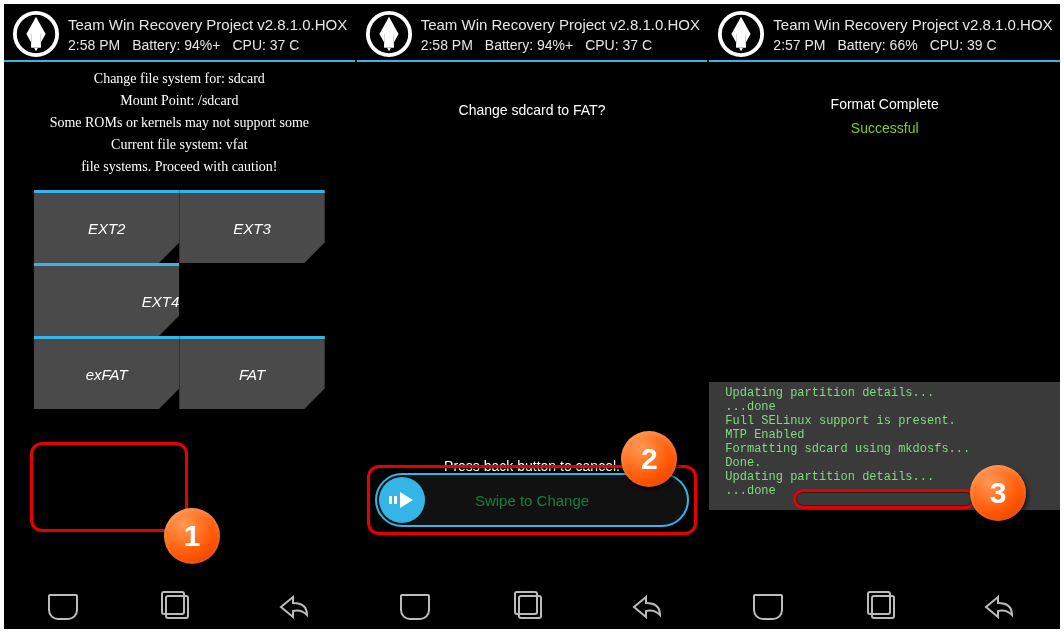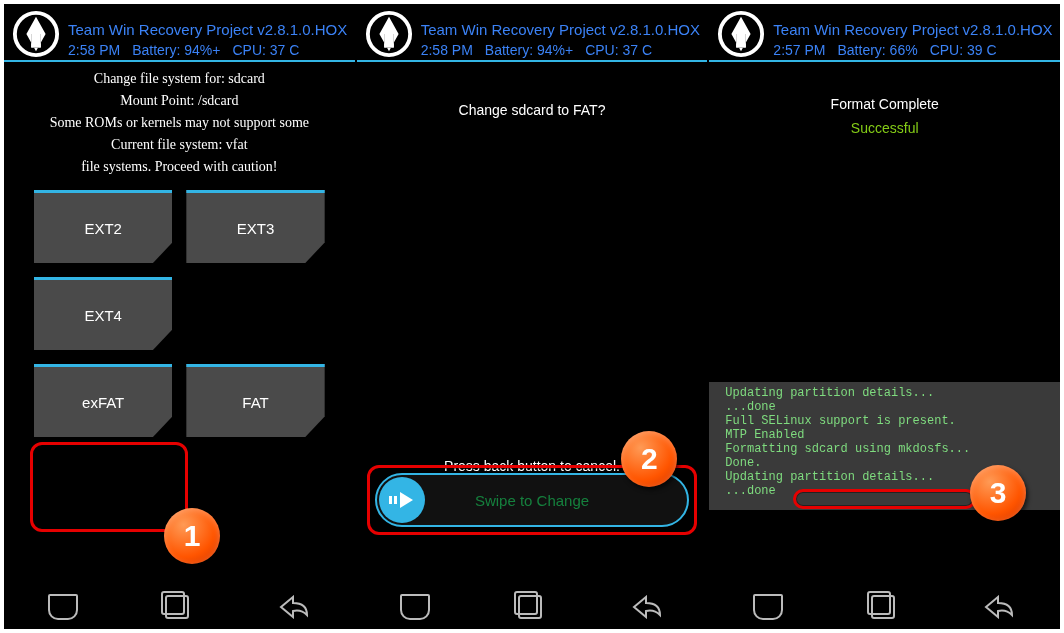--- a/index.html
+++ b/index.html
@@ -22,24 +22,24 @@
   .screen {
     flex: 1 1 0;
     background: #000;
     position: relative;
     display: flex;
     flex-direction: column;
     min-width: 0;
   }
   .header {
     display: flex;
-    align-items: flex-end;
+    align-items: center;
     gap: 8px;
     padding: 6px 8px 0 8px;
-    color: #3b82f6;
+    color: #e5e5e5;
     font-size: 14px;
   }
   .logo {
     width: 48px; height: 48px;
     flex-shrink: 0;
   }
   .header-text { flex: 1; }
   .title-line { font-size: 15px; margin-bottom: 4px; white-space: nowrap; }
   .status-line { font-size: 14px; display: flex; gap: 12px; white-space: nowrap; }
   .blue-line {
@@ -51,36 +51,36 @@
     flex: 1;
     color: #fff;
     font-size: 14px;
     text-align: center;
     position: relative;
   }
   .info-text { margin-top: 6px; line-height: 22px; padding: 0 21px; font-family: Liberation Serif, serif; }
   .fs-grid {
     display: grid;
     grid-template-columns: 1fr 1fr;
-    gap: 14px;
     padding: 12px 30px;
+    font-style: italic;
   }
   .fs-btn {
     background: #4a4a4a;
     border-top: 3px solid #33b5e5;
     color: #fff;
     height: 70px;
     display: flex;
     align-items: center;
     justify-content: center;
     font-size: 15px;
     position: relative;
     clip-path: polygon(0 0, 100% 0, 100% 72%, 86% 100%, 0 100%);
   }
-  .fs-btn.single { grid-column: 1 / 2; }
+  .fs-btn.single { grid-column: 1 / 2; justify-content: flex-end; }
   .highlight-box {
     position: absolute;
     border: 3px solid #e60000;
     border-radius: 12px;
     pointer-events: none;
     box-shadow: 0 0 0 1px rgba(0,0,0,.4) inset;
   }
   .callout {
     position: absolute;
     width: 56px; height: 56px;

